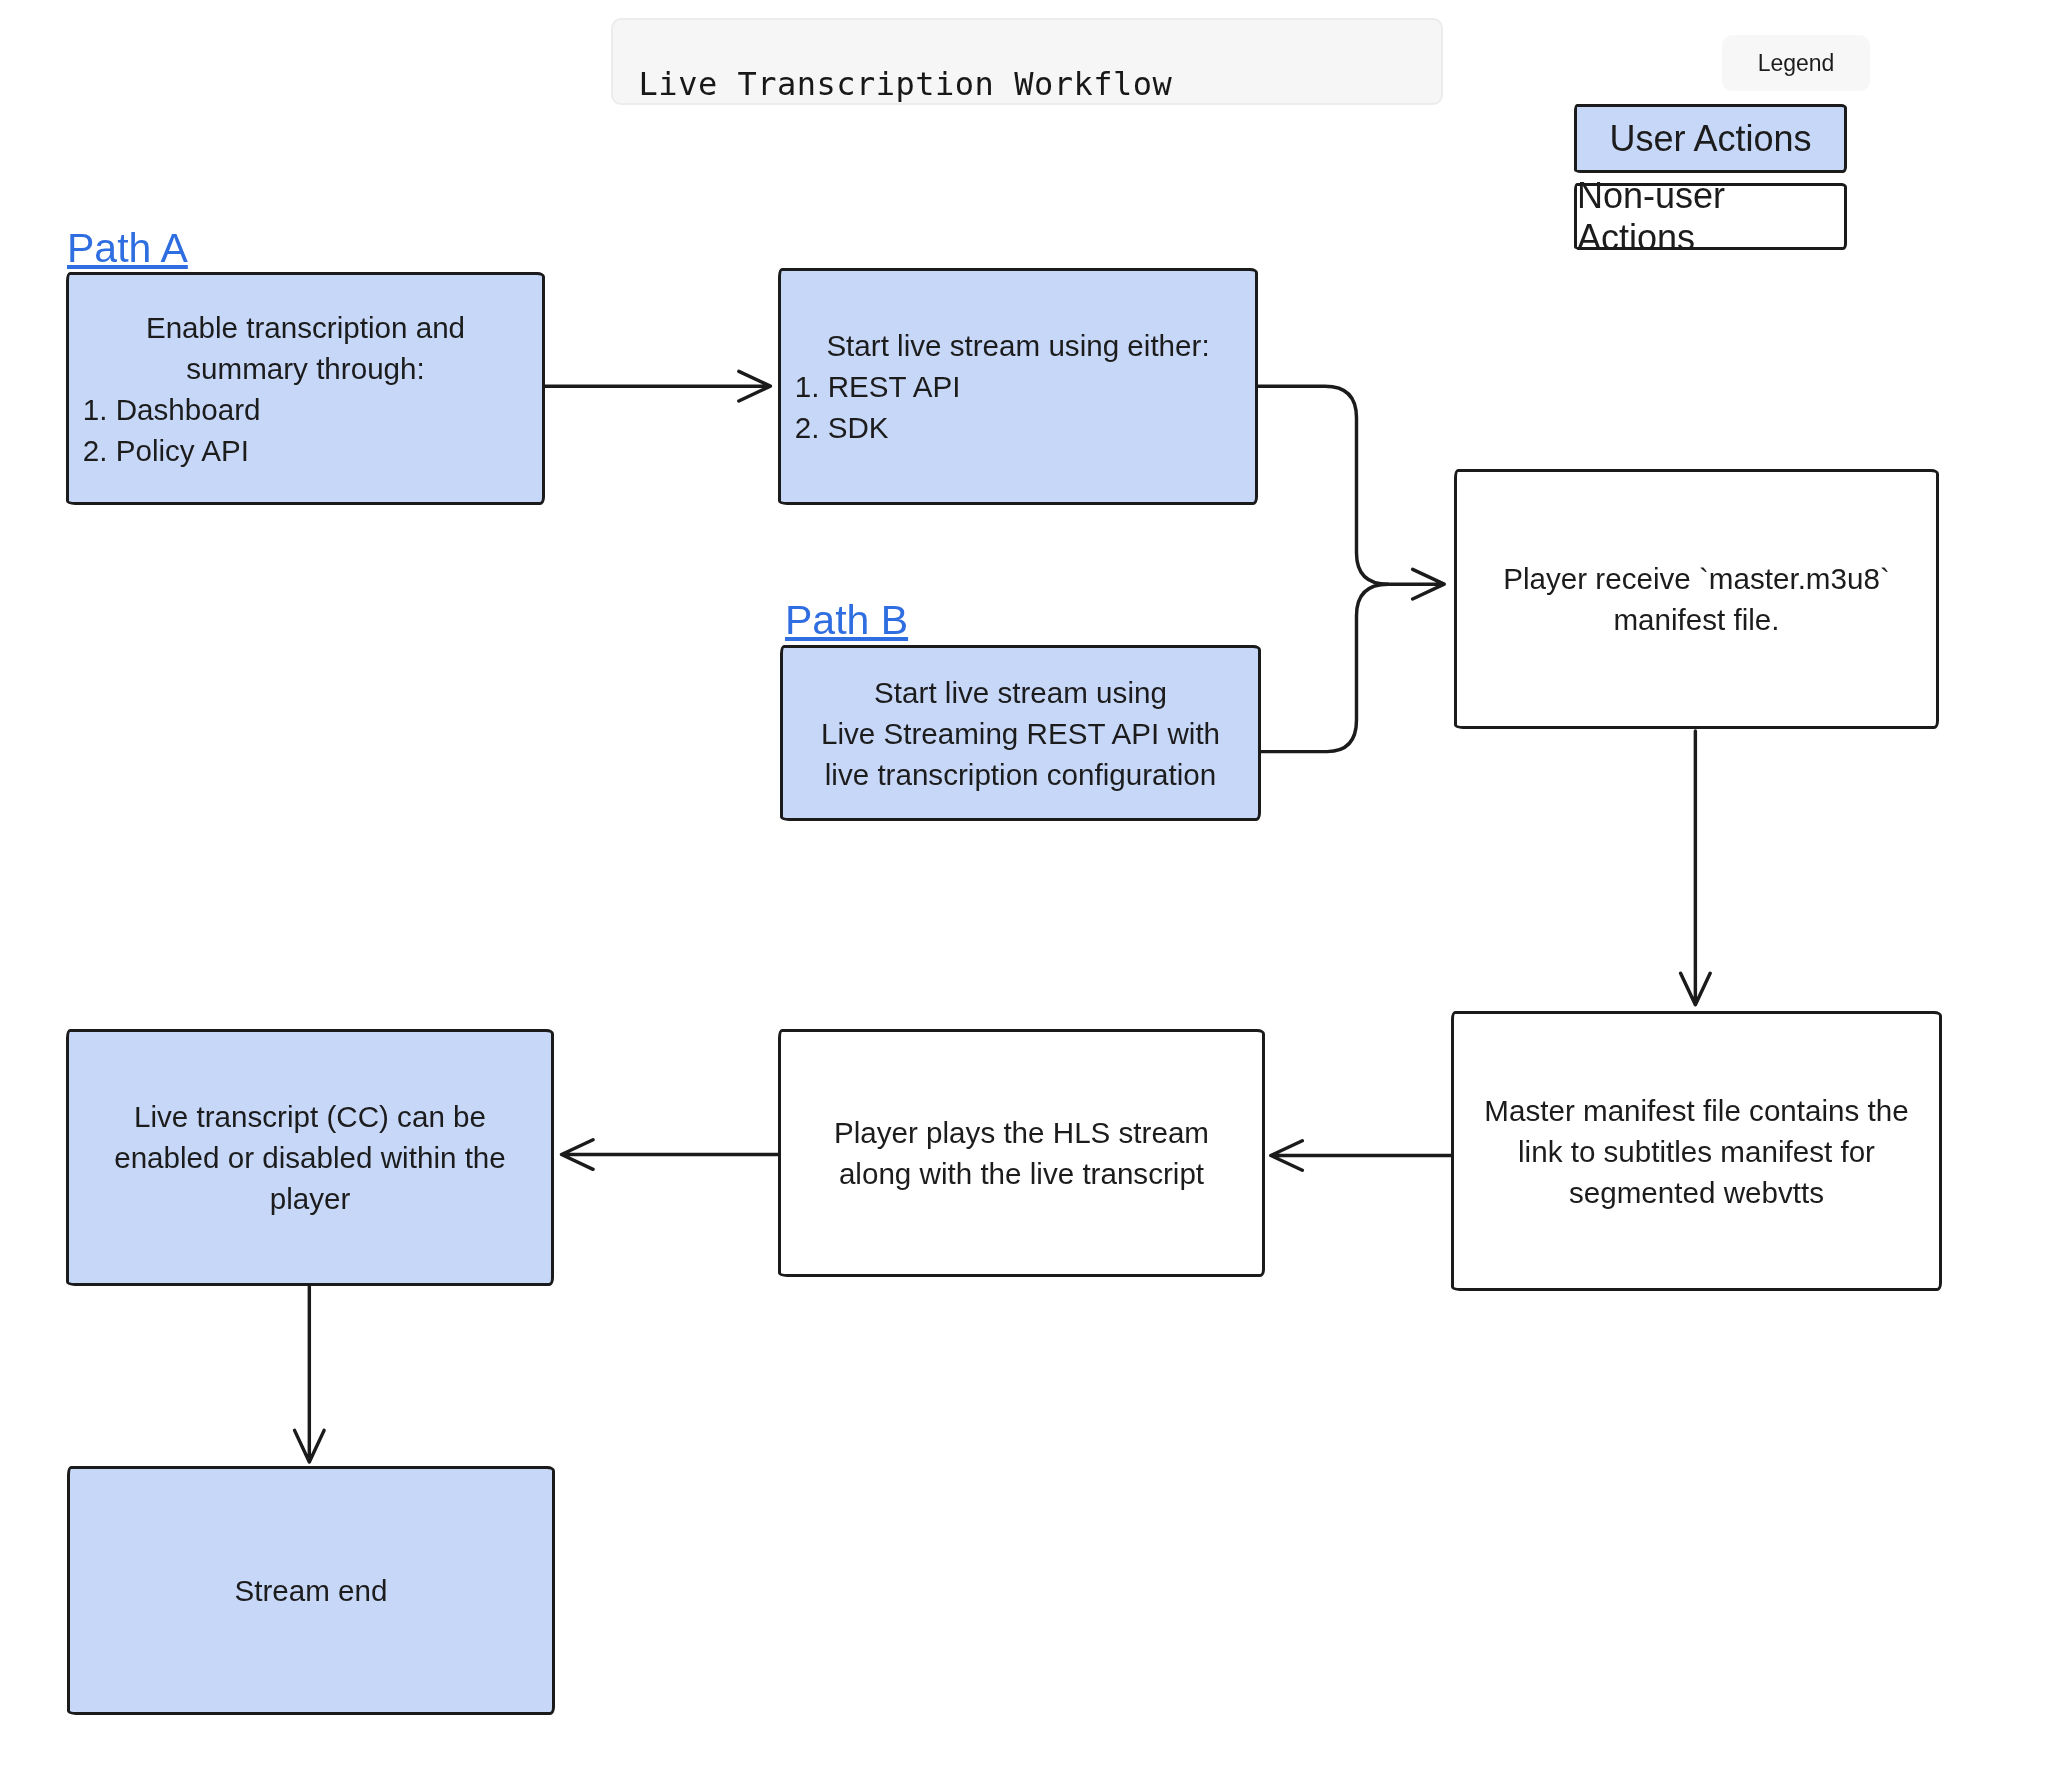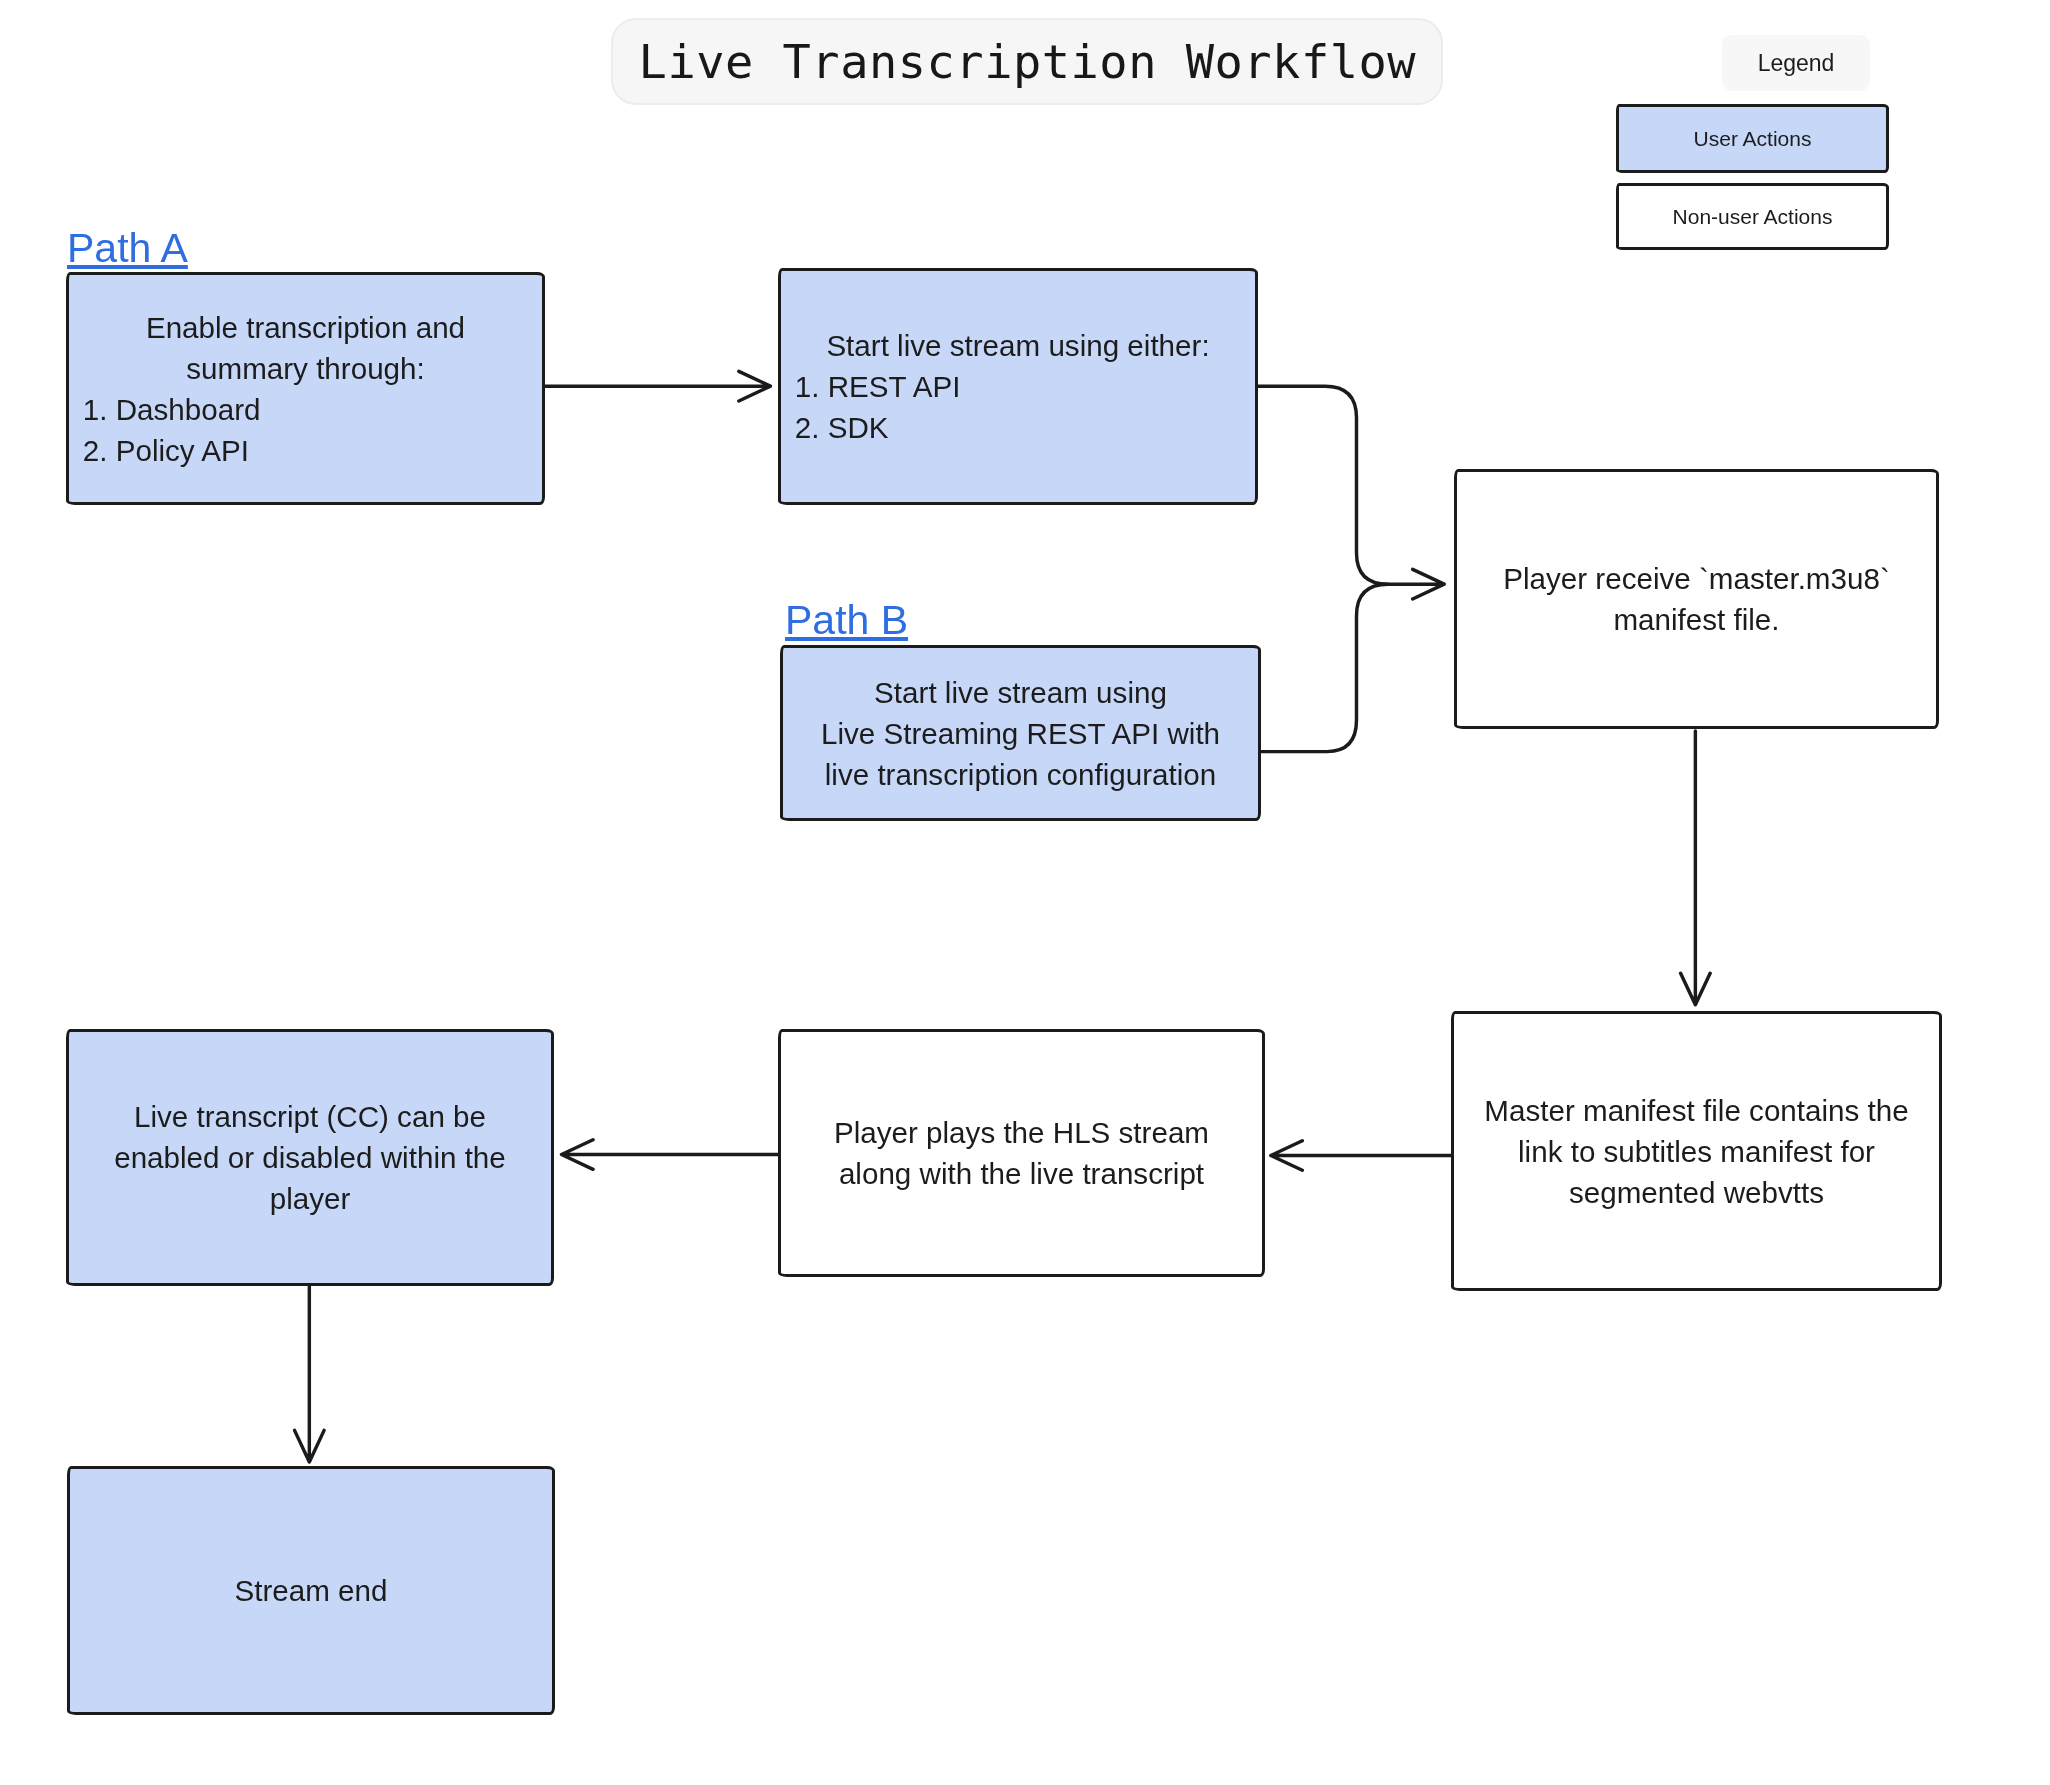--- a/index.html
+++ b/index.html
@@ -34,51 +34,51 @@
     stroke-width: 3.5;
     stroke-linecap: round;
     stroke-linejoin: round;
   }
   .title-box {
     position: absolute;
     left: 611px; top: 17.7px;
     width: 832px; height: 87px;
     background: var(--title-bg);
     border: 2px solid #ececec;
-    border-radius: 25px;
+    border-radius: 10px;
     display: flex;
-    align-items: center;
+    align-items: flex-end;
     padding-left: 25.6px;
     font-family: "DejaVu Sans Mono", monospace;
-    font-size: 47px;
+    font-size: 32px;
     letter-spacing: 0.5px;
     color: #181818;
     white-space: nowrap;
   }
   .legend-label {
     position: absolute;
     left: 1722px; top: 35px;
     width: 148px; height: 56px;
     background: #f7f7f7;
     border-radius: 9.9px;
     display: flex;
     align-items: center;
     justify-content: center;
     font-size: 23px;
   }
   .legend-item {
     position: absolute;
-    left: 1616px;
+    left: 1574px;
     width: 273px;
     border: 3px solid var(--stroke);
     border-radius: 3px 5.9px 3.9px 6.9px / 6.9px 3.9px 5.9px 3px;
     display: flex;
     align-items: center;
     justify-content: center;
-    font-size: 21px;
+    font-size: 36px;
   }
   .legend-item.user { top: 104px; height: 69px; background: var(--user-fill); }
   .legend-item.nonuser { top: 183px; height: 67px; background: var(--nonuser-fill); }
   .path-label {
     position: absolute;
     font-size: 41px;
     color: var(--path-label);
     white-space: nowrap;
     text-decoration: underline;
   }

